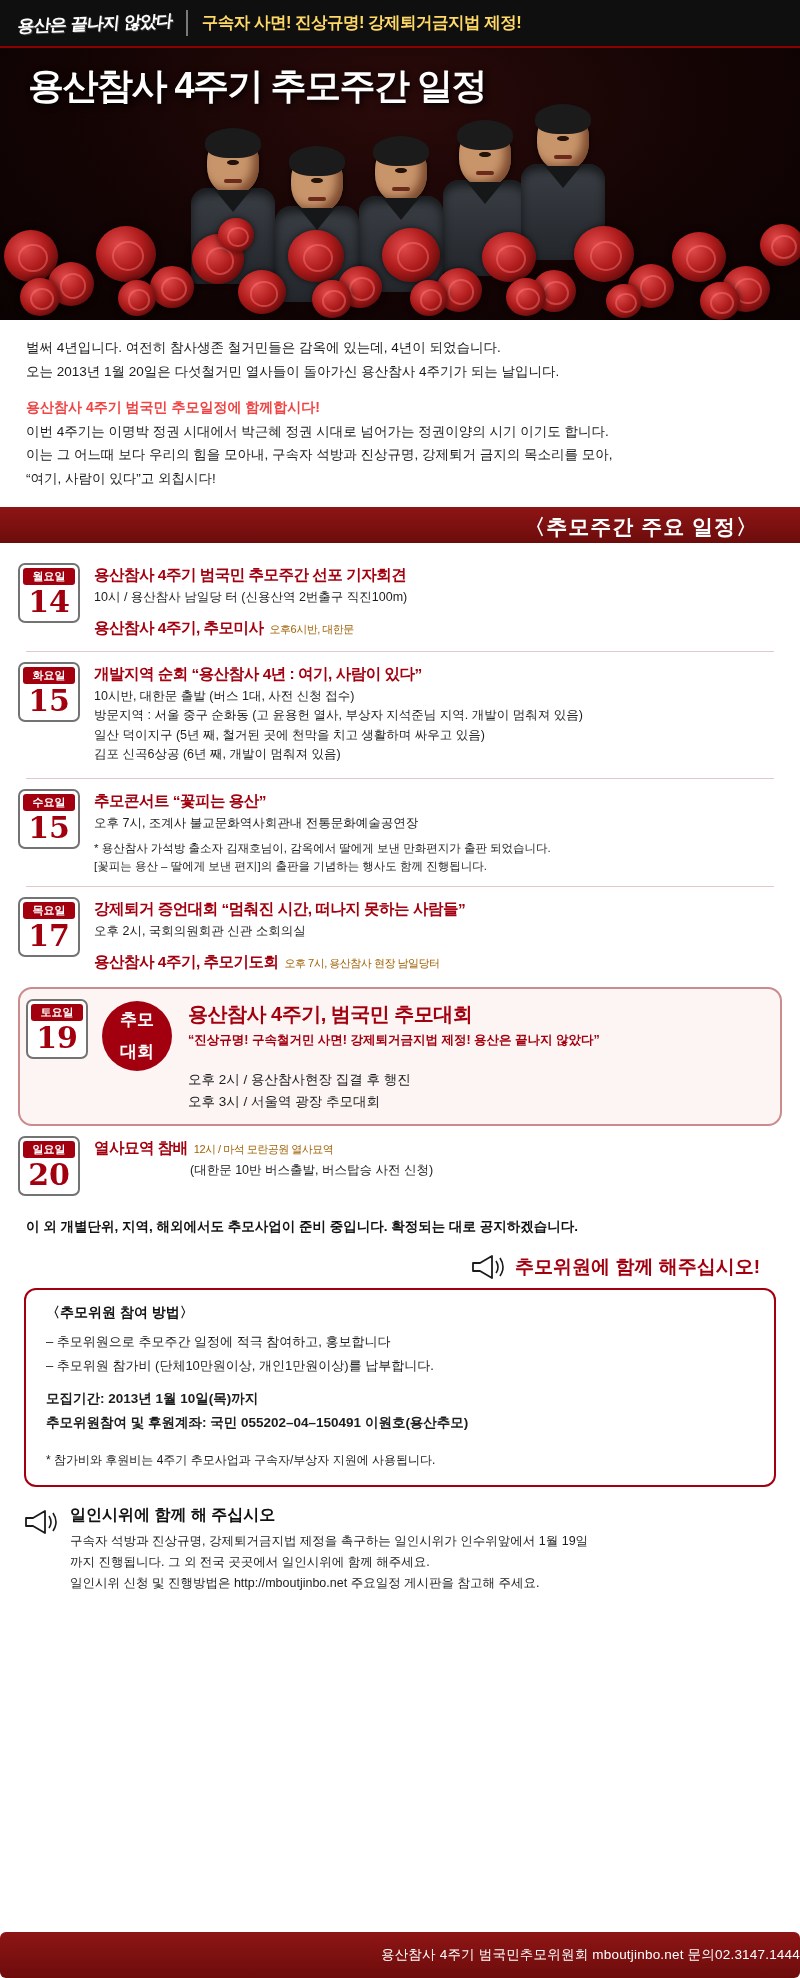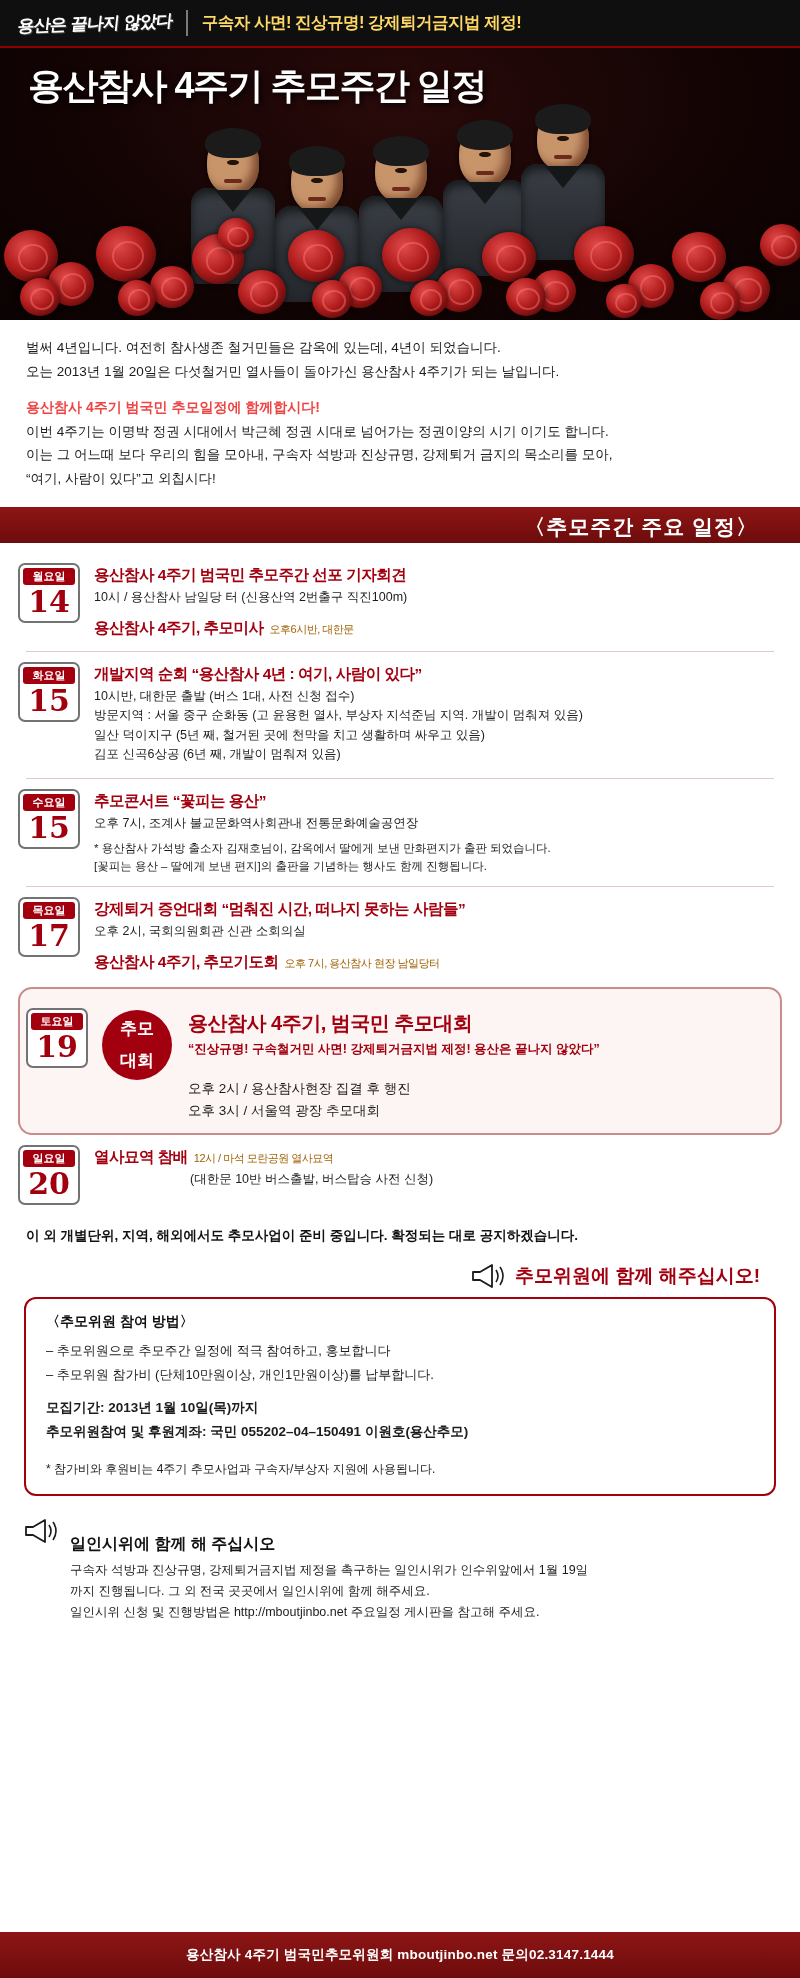--- a/index.html
+++ b/index.html
@@ -263,21 +263,21 @@
   }
   .ev-spacer { height: 8px; }
   .hr-soft {
     border: 0;
     border-top: 1px solid #e2c9c9;
     margin: 4px 26px 0 26px;
   }
   
   .day-row.highlight {
     margin: 6px 18px 0 18px;
-    padding: 19px 14px 12px 0;
+    padding: 10px 14px 12px 0;
     border: 2px solid #c98b8b;
     border-radius: 14px;
     background: #fdf4f4;
   }
   .day-row.highlight .day-badge { margin-left: 6px; }
   .seal {
     width: 70px;
     min-width: 70px;
     height: 70px;
     border-radius: 50%;
@@ -354,43 +354,43 @@
     display: flex;
     margin: 18px 24px 0 24px;
     gap: 12px;
   }
   .protest-body { flex: 1; }
   .protest-title {
     font-size: 16px;
     font-weight: bold;
     color: #111;
     margin-bottom: 5px;
-    margin-top: 20px;
   }
   .protest-text {
     font-size: 12.5px;
     color: #1c1c1c;
     line-height: 1.7;
     white-space: pre-line;
   }
   
   .footer {
     position: absolute;
     left: 0;
     bottom: 0;
     width: 800px;
     height: 46px;
     background: linear-gradient(180deg,#8e1515 0%, #6d0c0c 100%);
     color: #fff;
     display: flex;
     align-items: center;
-    justify-content: center;
+    justify-content: flex-end;
     font-size: 13.5px;
-    font-weight: bold;
+    font-weight: normal;
     letter-spacing: 0.2px;
+    border-radius: 6px;
   }
 </style>
 </head>
 <body>
 
 <div class="poster">
 
   <div class="top-banner">
     <div class="brush-logo">용산은 끝나지 않았다</div>
     <div class="top-divider"></div>

